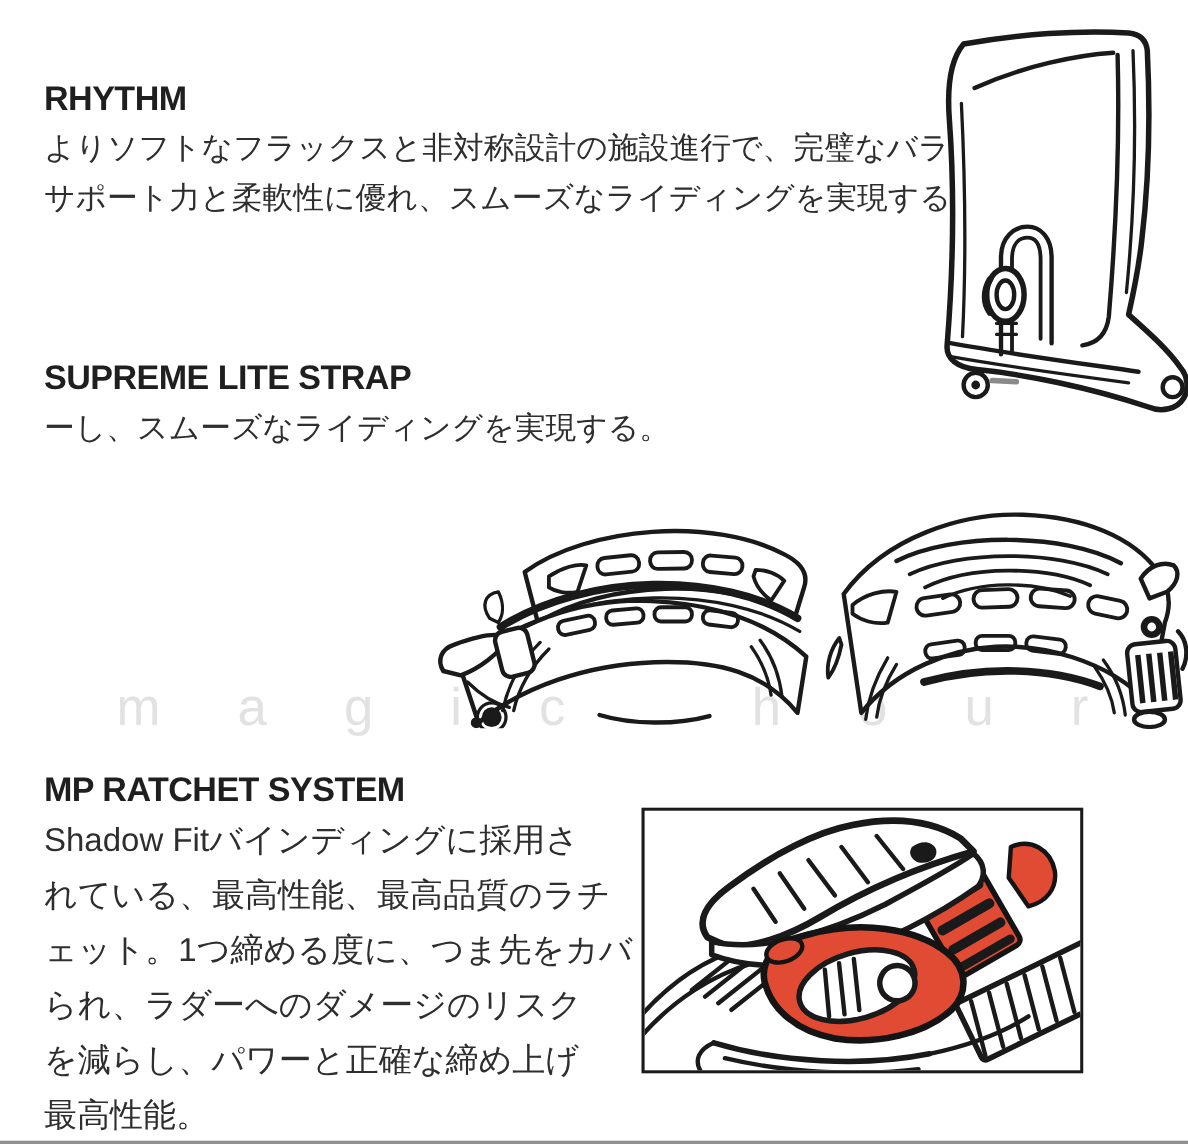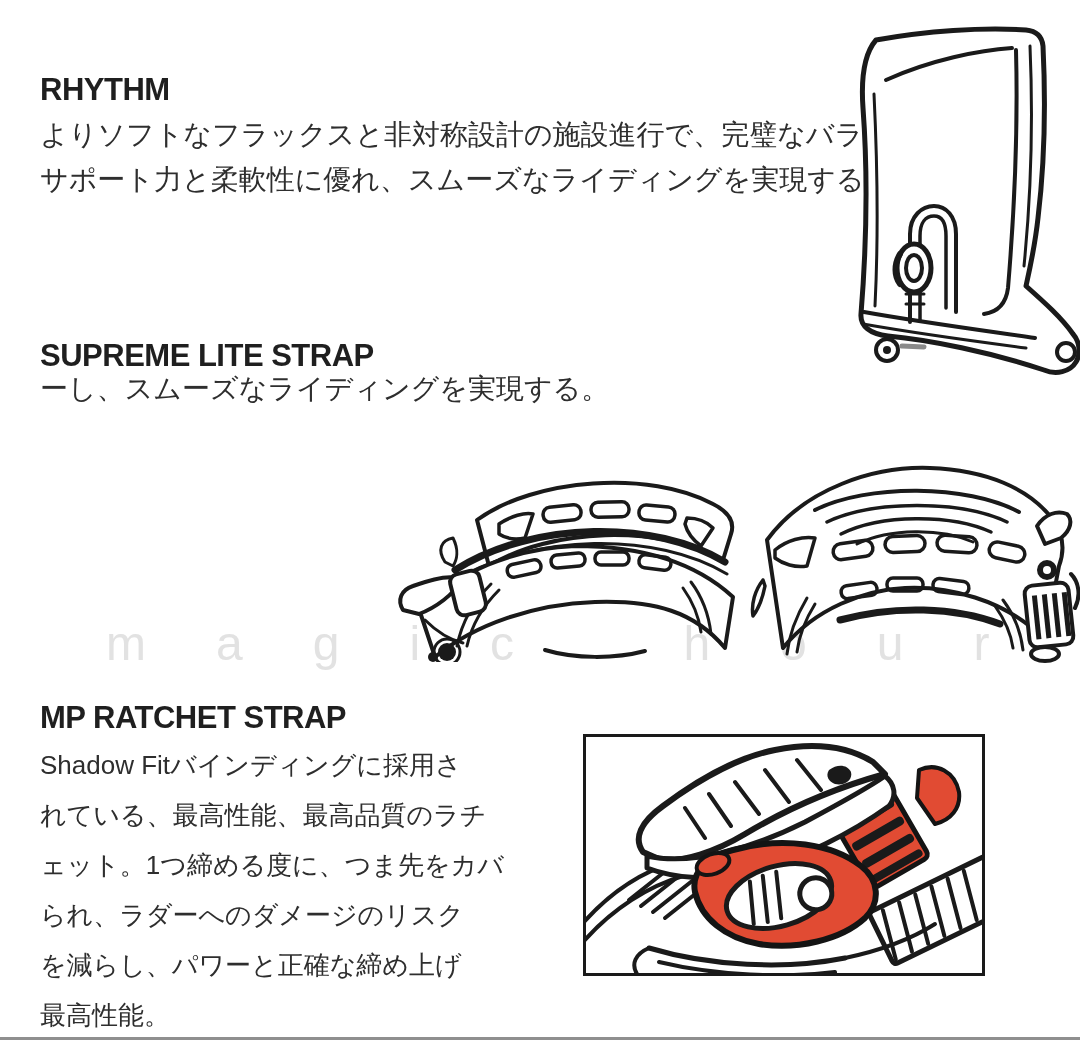--- a/index.html
+++ b/index.html
@@ -23,21 +23,21 @@
   }
   .body-text {
     position: absolute;
     left: 40px;
     color: #2e2e2e;
     font-size: 28px;
     line-height: 45px;
     white-space: nowrap;
   }
   .body-text.large {
-    font-size: 26px;
+    font-size: 30px;
     line-height: 50px;
   }
   .watermark {
     position: absolute;
     left: 106px;
     top: 616px;
     font-size: 48px;
     color: #e2e2e2;
     letter-spacing: 70px;
     word-spacing: 16px;
@@ -96,21 +96,21 @@
       <path class="ln" stroke-width="6" d="M 70,238 C 64,248 64,260 70,268"></path>
       <path class="ln" stroke-width="3" d="M 76,278 L 94,278 M 76,288 L 94,288"></path>
 
       <circle class="ln" stroke-width="4" cx="57" cy="334" r="11"></circle>
       <circle class="dk" cx="57" cy="334" r="4"></circle>
 
       <path d="M 72,330 L 94,331" stroke="#8a8a8a" stroke-width="5" stroke-linecap="round" fill="none"></path>
     </svg>
   </div>
 
-  <div class="heading" style="top:338px">SUPREME LITE STRAP</div>
+  <div class="heading" style="top:326px">SUPREME LITE STRAP</div>
   <div class="body-text" style="top:366px">
     <div>ーし、スムーズなライディングを実現する。</div>
   </div>
 
   <div class="watermark">magic hour</div>
 
   <div class="figure" style="left:395px; top:462px">
     <svg width="345" height="200" viewBox="0 0 345 200">
 
       <path class="wh" stroke-width="4" d="M 82,58 C 140,16 255,8 318,42 C 334,50 340,60 336,72 L 328,98
@@ -182,21 +182,21 @@
       <rect class="wh" stroke-width="4" x="282" y="126" width="44" height="62" rx="8" transform="rotate(-6 304 157)"></rect>
       <rect class="dk" x="289" y="136" width="5" height="44" transform="rotate(-6 304 157)"></rect>
       <rect class="dk" x="299" y="136" width="5" height="44" transform="rotate(-6 304 157)"></rect>
       <rect class="dk" x="309" y="136" width="5" height="44" transform="rotate(-6 304 157)"></rect>
       <rect class="dk" x="319" y="136" width="5" height="44" transform="rotate(-6 304 157)"></rect>
       <path class="ln" stroke-width="4" d="M 326,116 C 334,124 336,138 330,150"></path>
       <ellipse class="ln" stroke-width="4" cx="300" cy="196" rx="14" ry="7"></ellipse>
     </svg>
   </div>
 
-  <div class="heading" style="top:700px">MP RATCHET STRAP</div>
+  <div class="heading" style="top:700px">MP RATCHET SYSTEM</div>
   <div class="body-text large" style="top:740px">
     <div>Shadow Fitバインディングに採用さ</div>
     <div>れている、最高性能、最高品質のラチ</div>
     <div>ェット。1つ締める度に、つま先をカバ</div>
     <div>られ、ラダーへのダメージのリスク</div>
     <div>を減らし、パワーと正確な締め上げ</div>
     <div>最高性能。</div>
   </div>
 
   <div class="figure" style="left:583px; top:734px">

